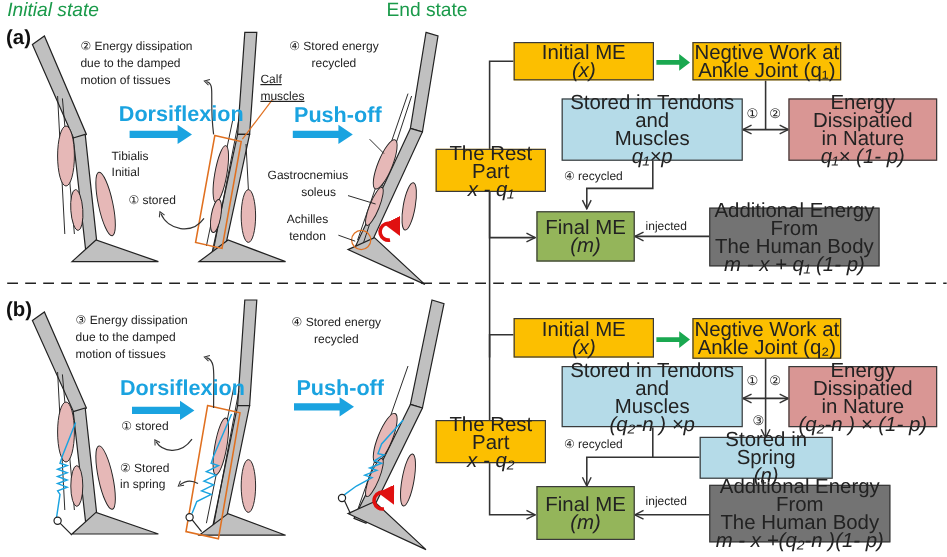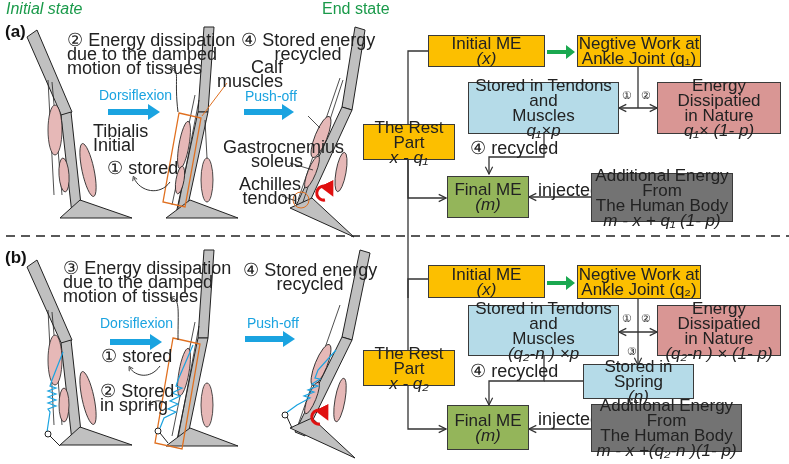--- a/index.html
+++ b/index.html
@@ -1,21 +1,21 @@
 <!DOCTYPE html>
 <html><head>
 <meta charset="utf-8">
 <style>
   html, body { margin:0; padding:0; background:#ffffff; }
   body { width:789px; height:464px; position:relative; overflow:hidden;
          font-family:"Liberation Sans", sans-serif; color:#222; }
-  .txt { position:absolute; font-size:18px; line-height:14px; color:#222; white-space:nowrap; }
+  .txt { position:absolute; font-size:10px; line-height:14px; color:#222; white-space:nowrap; }
   .state { position:absolute; font-size:16px; color:#1a9a4a; }
   .panel { position:absolute; font-size:17px; font-weight:bold; color:#111; }
-  .blue { color:#1aa3e0; font-size:14px; }
+  .blue { color:#1aa3e0; font-size:18px;font-weight:bold; }
   .box { position:absolute; box-sizing:border-box; border:1.5px solid #3a3a3a;
          text-align:center; font-size:17px; line-height:15px; color:#222;
          display:flex; flex-direction:column; justify-content:center; align-items:center; }
   .yellow { background:#fcbf00; }
   .lblue { background:#b5dbe8; }
   .pink { background:#d99694; }
   .green { background:#94b55a; }
   .orange { background:#737373; }
   .it { font-style:italic; }
   svg { position:absolute; left:0; top:0; }
@@ -162,21 +162,21 @@
 <div class="panel" style="left:5px;top:22px;">(a)</div>
 <div class="txt" style="left:67px;top:33px;">
   <div>② Energy dissipation</div>
   <div>due to the damped</div>
   <div>motion of tissues</div>
 </div>
 <div class="txt" style="left:241px;top:33px;text-align:center;">
   <div>④ Stored energy</div>
   <div>recycled</div>
 </div>
-<div class="txt" style="left:217px;top:60px;text-align:right;">
+<div class="txt" style="left:217px;top:60px;text-align:left;text-decoration:underline;">
   <div>Calf</div>
   <div>muscles</div>
 </div>
 <div class="txt blue" style="left:99px;top:88px;">Dorsiflexion</div>
 <div class="txt blue" style="left:245px;top:89px;">Push-off</div>
 <div class="txt" style="left:93px;top:124px;">
   <div>Tibialis</div>
   <div>Initial</div>
 </div>
 <div class="txt" style="left:107px;top:161px;">① stored</div>

